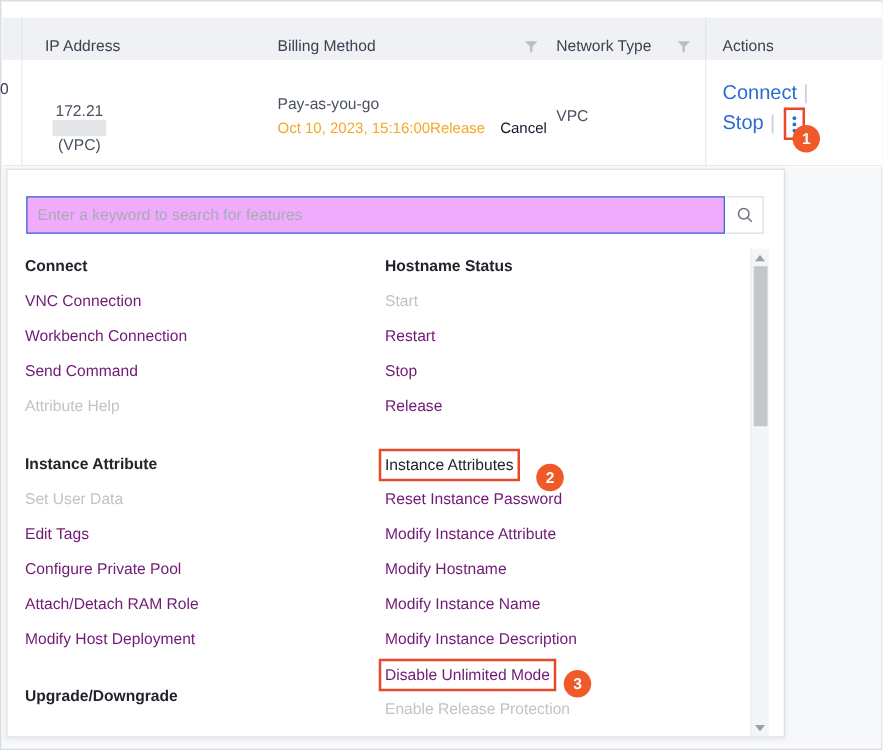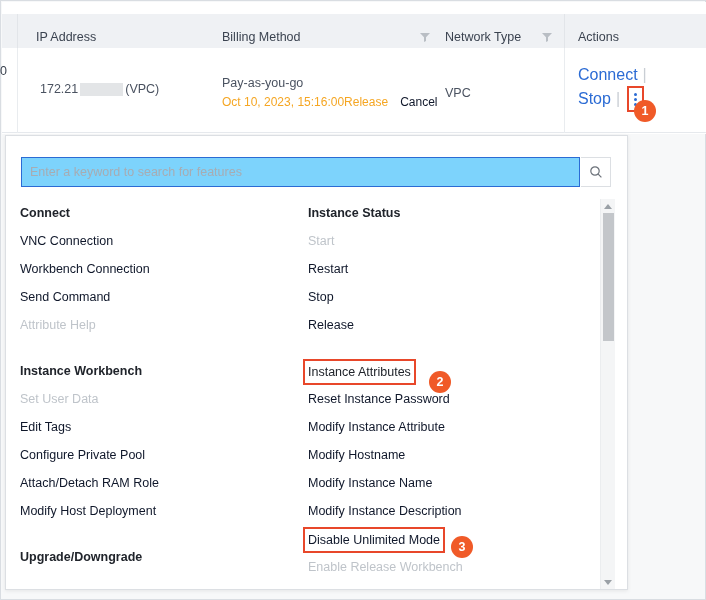--- a/index.html
+++ b/index.html
@@ -60,21 +60,21 @@
   .row-divider{
     position:absolute;top:46px;width:1px;height:85px;background:#e9ecef;
   }
   .row-divider.r1{left:15px;}
   .row-divider.r2{left:562px;}
   .cut-text{
     position:absolute;left:-2px;top:62px;font-size:12.5px;color:#3b4350;
   }
   .cell-ip{
     position:absolute;left:38px;top:80px;font-size:12.5px;color:#4a5260;
-    display:flex;align-items:center;gap:0;
+    display:flex;align-items:center;gap:0;flex-direction:column;
   }
   .ip-mask{
     display:inline-block;width:43px;height:13px;background:#e3e5e7;
     vertical-align:middle;margin:0 2px;
   }
   .cell-billing{
     position:absolute;left:220px;top:73px;
   }
   .billing-l1{font-size:12.5px;color:#4a5260;line-height:16px;}
   .billing-l2{font-size:12px;line-height:16px;margin-top:3px;}
@@ -121,21 +121,21 @@
   }
   .search-input{
     width:559px;height:30px;
     border:1px solid #2b6bd4;
     box-sizing:border-box;
     font-size:12.5px;
     color:#333;
     padding:0 8px;
     outline:none;
     font-family:"Liberation Sans",sans-serif;
-    background:#7dd3fc;
+    background:#f0abfc;
   }
   .search-input::placeholder{color:#a7acb3;}
   .search-btn{
     position:absolute;left:575px;top:21px;
     width:30px;height:30px;
     border:1px solid #dcdfe3;
     border-left:none;
     box-sizing:border-box;
     background:#fff;
     display:flex;align-items:center;justify-content:center;
@@ -149,21 +149,21 @@
   .col{
     position:absolute;top:0;
   }
   .col-left{left:14px;width:280px;}
   .col-right{left:302px;width:280px;}
   .grp-title{
     font-size:12.5px;font-weight:bold;color:#20242b;
     height:28px;line-height:28px;
   }
   .mi{
-    font-size:12.5px;color:#0f172a;height:28px;line-height:28px;
+    font-size:12.5px;color:#701a75;height:28px;line-height:28px;
     cursor:pointer;
   }
   .mi.disabled{color:#bfc4ca;cursor:default;}
   .grp-gap{height:18px;}
   .hl{
     display:inline-block;
     border:2px solid #e8472a;
     padding:0 3px;
     margin-left:-5px;
     line-height:22px;
@@ -290,54 +290,54 @@
       <div class="col col-left">
 
         <div class="grp-title">Connect</div>
         <div class="mi">VNC Connection</div>
         <div class="mi">Workbench Connection</div>
         <div class="mi">Send Command</div>
         <div class="mi disabled">Attribute Help</div>
 
         <div class="grp-gap"></div>
 
-        <div class="grp-title">Instance Workbench</div>
+        <div class="grp-title">Instance Attribute</div>
         <div class="mi disabled">Set User Data</div>
         <div class="mi">Edit Tags</div>
         <div class="mi">Configure Private Pool</div>
         <div class="mi">Attach/Detach RAM Role</div>
         <div class="mi">Modify Host Deployment</div>
 
         <div class="grp-gap"></div>
 
         <div class="grp-title">Upgrade/Downgrade</div>
       </div>
 
       <div class="col col-right">
 
-        <div class="grp-title">Instance Status</div>
+        <div class="grp-title">Hostname Status</div>
         <div class="mi disabled">Start</div>
         <div class="mi">Restart</div>
         <div class="mi">Stop</div>
         <div class="mi">Release</div>
 
         <div class="grp-gap"></div>
 
         <div class="grp-title">
           <span class="hl bold">Instance Attributes</span>
         </div>
         <div class="mi">Reset Instance Password</div>
         <div class="mi">Modify Instance Attribute</div>
         <div class="mi">Modify Hostname</div>
         <div class="mi">Modify Instance Name</div>
         <div class="mi">Modify Instance Description</div>
         <div class="mi">
           <span class="hl">Disable Unlimited Mode</span>
         </div>
-        <div class="mi disabled">Enable Release Workbench</div>
+        <div class="mi disabled">Enable Release Protection</div>
       </div>
     </div>
 
     <div class="sb-track">
       <div class="sb-up">
         <span class="sb-arrow up"></span>
       </div>
       <div class="sb-thumb"></div>
       <div class="sb-down">
         <span class="sb-arrow down"></span>

